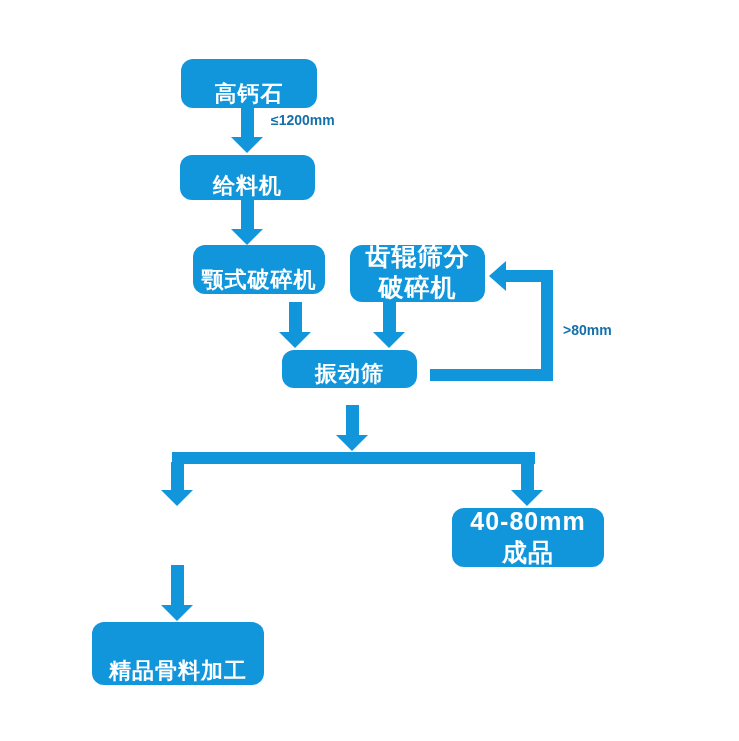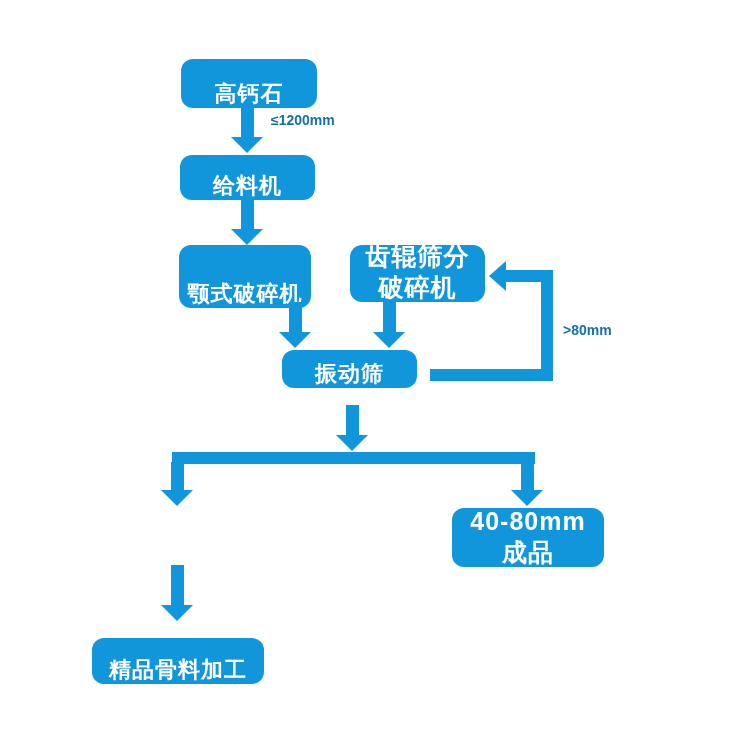--- a/index.html
+++ b/index.html
@@ -30,40 +30,40 @@
 <div class="canvas">
 
   <div class="node" style="left:181px;top:59px;width:136px;height:49px">
     <span>高钙石</span>
   </div>
 
   <div class="node" style="left:180px;top:155px;width:135px;height:45px">
     <span>给料机</span>
   </div>
 
-  <div class="node" style="left:179px;top:245px;width:132px;height:63px">
+  <div class="node" style="left:193px;top:245px;width:132px;height:49px">
     <span>颚式破碎机</span>
   </div>
 
   <div class="node small" style="left:350px;top:245px;width:135px;height:57px">
     <span>齿辊筛分</span>
     <span>破碎机</span>
   </div>
 
   <div class="node" style="left:282px;top:350px;width:135px;height:38px">
     <span>振动筛</span>
   </div>
 
 
   <div class="node small" style="left:452px;top:508px;width:152px;height:59px">
     <span>40-80mm</span>
     <span>成品</span>
   </div>
 
-  <div class="node" style="left:92px;top:638px;width:172px;height:46px">
+  <div class="node" style="left:92px;top:622px;width:172px;height:63px">
     <span>精品骨料加工</span>
   </div>
 
   <div class="seg" style="left:241px;top:108px;width:13px;height:30px"></div>
   <div class="head down" style="left:231px;top:137px"></div>
 
   <div class="seg" style="left:241px;top:200px;width:13px;height:30px"></div>
   <div class="head down" style="left:231px;top:229px"></div>
 
   <div class="seg" style="left:289px;top:302px;width:13px;height:31px"></div>

